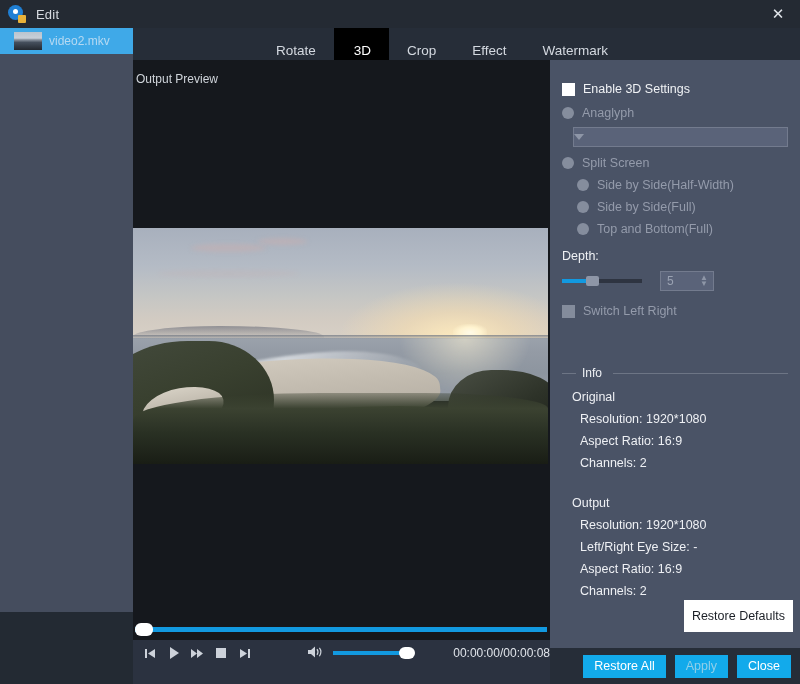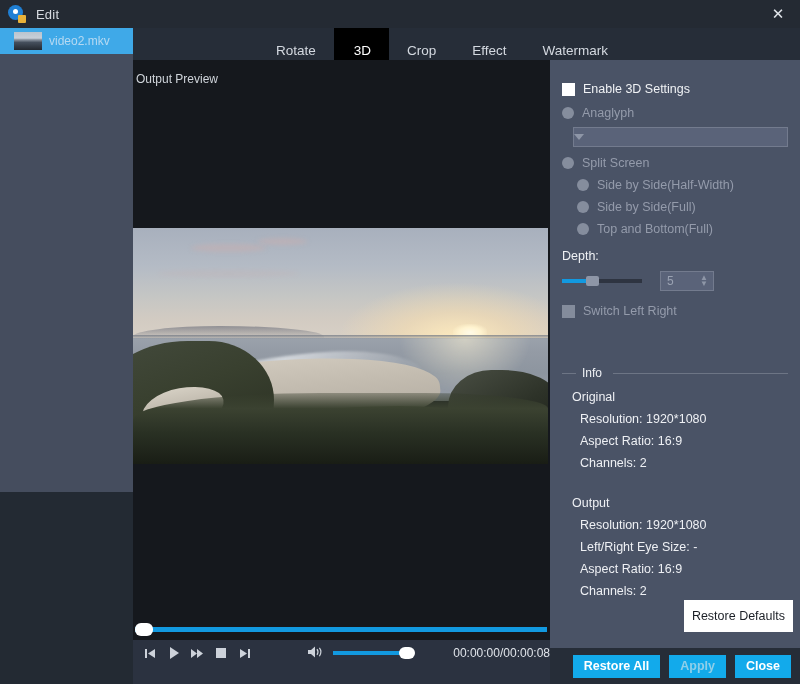--- a/index.html
+++ b/index.html
@@ -47,21 +47,21 @@
   .close-btn {
     position: absolute; right: 0; top: 0;
     width: 44px; height: 28px;
     display: flex; align-items: center; justify-content: center;
     color: #e2e6eb; font-size: 15px; cursor: pointer;
   }
 
   
   .sidebar {
     position: absolute; left: 0; top: 28px;
-    width: 133px; height: 464px;
+    width: 133px; height: 584px;
     background: #454d5e;
   }
   .file-item {
     height: 26px; width: 133px;
     background: #3fa9e8;
     display: flex; align-items: center;
     cursor: pointer;
   }
   .file-thumb {
     width: 28px; height: 18px; margin-left: 14px;
@@ -323,21 +323,20 @@
     position: absolute; left: 550px; bottom: 0;
     width: 250px; height: 36px;
     background: #262d38;
     display: flex; align-items: center; justify-content: flex-end;
   }
   .abtn {
     height: 23px; margin-right: 9px; padding: 0 11px;
     background: #12aaeb; color: #ffffff; font-size: 12.5px;
     display: flex; align-items: center; justify-content: center;
     cursor: pointer;
-    font-weight: bold;
   }
   .abtn.disabled { color: #8fcfe9; }
 </style>
 </head>
 <body>
 
 <div id="app">
 
   <div class="titlebar">
     <div class="app-logo">

